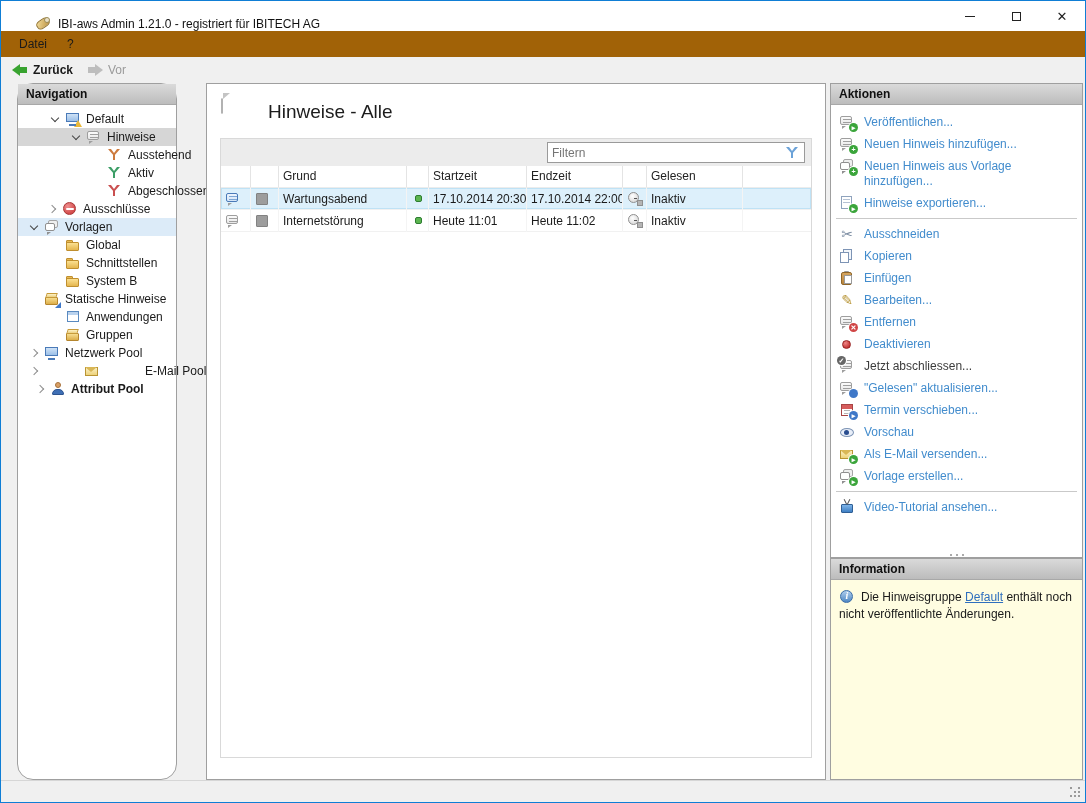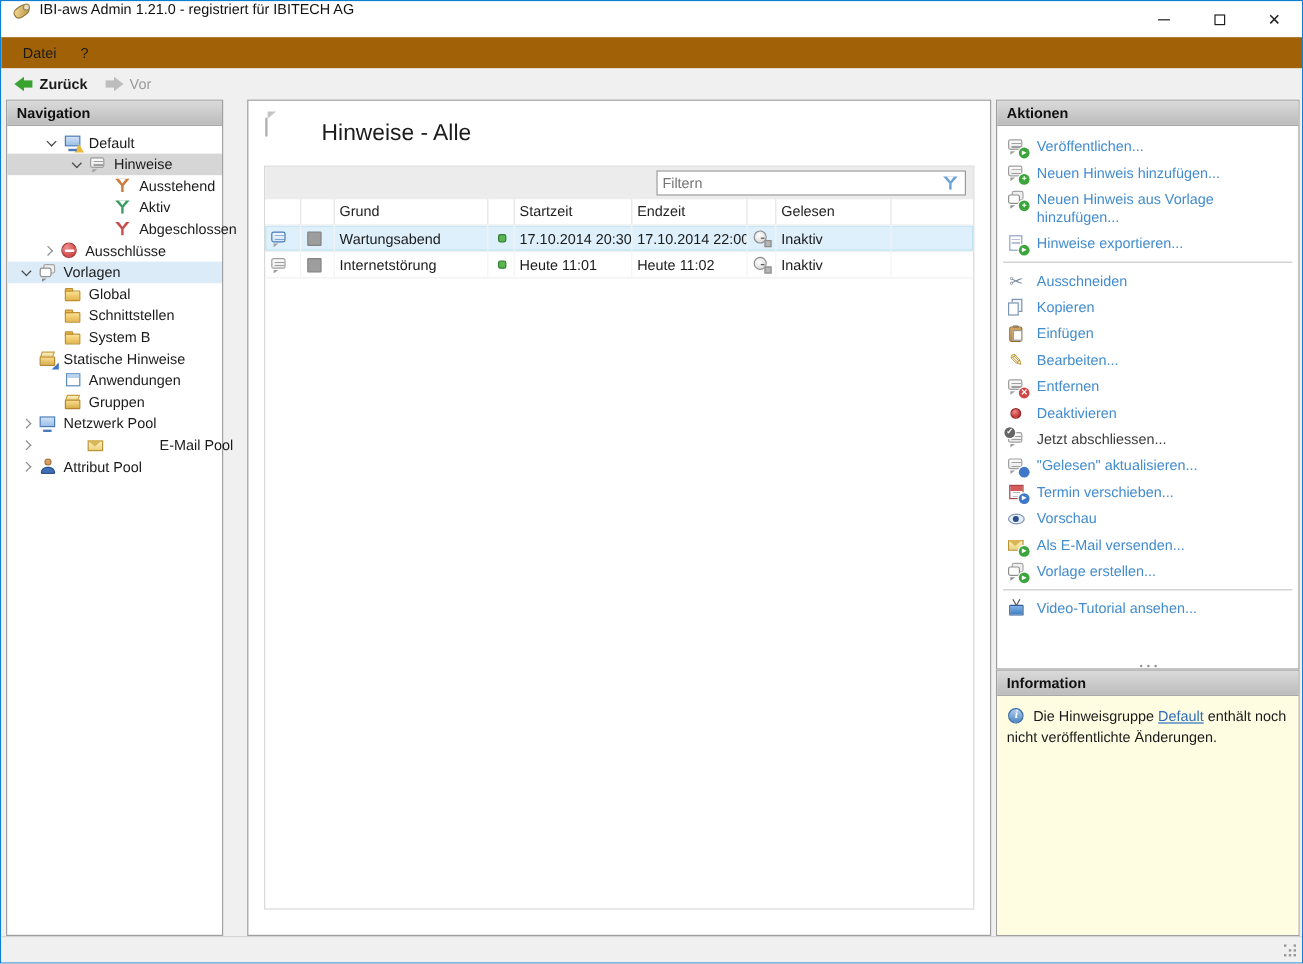--- a/index.html
+++ b/index.html
@@ -2,21 +2,21 @@
 <html><head>
 <meta charset="utf-8">
 <style>
   html,body{margin:0;padding:0;background:#cfd8e0;}
   *{box-sizing:border-box;}
   .window{width:1086px;height:803px;position:relative;margin:0 auto;background:#f0f0f0;
           border:1px solid #0f7ed5;overflow:hidden;
           font-family:"Liberation Sans",sans-serif;font-size:12px;color:#1a1a1a;}
 
   
-  .titlebar{height:30px;background:#fff;display:flex;align-items:flex-start;}
+  .titlebar{height:30px;background:#fff;display:flex;align-items:flex-end;padding-left:25px;}
   .app-icon{width:16px;height:16px;margin:0 7px 0 9px;position:relative;flex:none;}
   .app-icon::before{content:'';position:absolute;left:1px;top:4px;width:12px;height:7px;
         border-radius:5px/3.5px;background:linear-gradient(135deg,#f3dc9a,#bc9242);
         border:1px solid #8f6f2a;transform:rotate(-35deg);}
   .app-icon::after{content:'';position:absolute;right:1px;top:2px;width:4px;height:4px;border-radius:50%;
         background:#e8e0c8;border:1px solid #9a8a55;}
   .tb-title{font-size:12px;color:#111;}
   .win-controls{margin-left:auto;display:flex;height:30px;}
   .wc{width:46px;display:flex;align-items:center;justify-content:center;cursor:pointer;}
   .wc-min i{width:10px;height:1px;background:#222;display:block;}
@@ -37,21 +37,21 @@
   .arr.right::before{content:'';position:absolute;right:0;top:0;border-top:6px solid transparent;
         border-bottom:6px solid transparent;border-left:8px solid var(--ac);}
   .arr.right::after{content:'';position:absolute;right:8px;top:3px;width:7px;height:6px;background:var(--ac);}
   .arr.green{--ac:#38a32f;}  .arr.gray{--ac:#bdbdbd;}
 
   
   .workspace{position:absolute;left:0;right:0;top:82px;height:697px;background:#f0f0f0;}
   .panel{position:absolute;background:#fff;border:1px solid #9f9f9f;}
   .panel-hd{height:21px;line-height:20px;padding-left:8px;font-weight:bold;color:#101010;
         background:linear-gradient(#dadada,#bcbcbc);border-bottom:1px solid #a8a8a8;}
-  .nav-panel{left:4px;top:0;width:181px;height:697px;}
+  .nav-panel{left:16px;top:0;width:160px;height:697px;border-radius:16px;}
   .main-panel{left:205px;top:0;width:620px;height:697px;}
   .right-col{position:absolute;left:829px;top:0;width:253px;height:697px;}
   .actions-panel{left:0;top:0;width:253px;height:475px;}
   .info-panel{left:0;top:475px;width:253px;height:222px;}
 
   
   .tree{padding-top:5px;}
   .tree-row{display:flex;align-items:center;height:18px;cursor:pointer;white-space:nowrap;}
   .tree-row.selected-inactive{background:#d6d6d6;}
   .tree-row.hover{background:#dcebf8;}
@@ -375,21 +375,21 @@
           <div class="tree-row" style="padding-left: 6px; gap: 40px;">
             <span class="chev-cell">
               <i class="cv right"></i>
             </span>
             <span class="ti i-mail">
               <i class="p1"></i>
               <i class="p2"></i>
             </span>
             <span>E-Mail Pool</span>
           </div>
-          <div class="tree-row" style="padding-left: 6px;">
+          <div class="tree-row" style="padding-left: 12px; font-weight: bold;">
             <span class="chev-cell">
               <i class="cv right"></i>
             </span>
             <span class="ti i-person">
               <i class="p1"></i>
               <i class="p2"></i>
             </span>
             <span>Attribut Pool</span>
           </div>
         </div>

